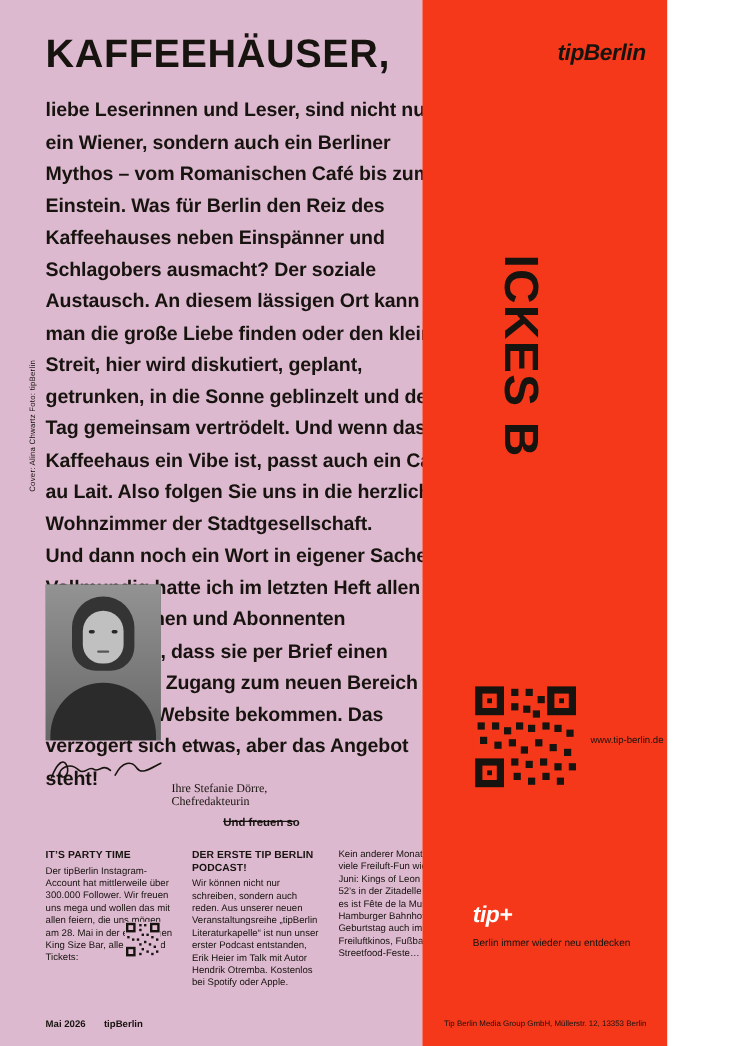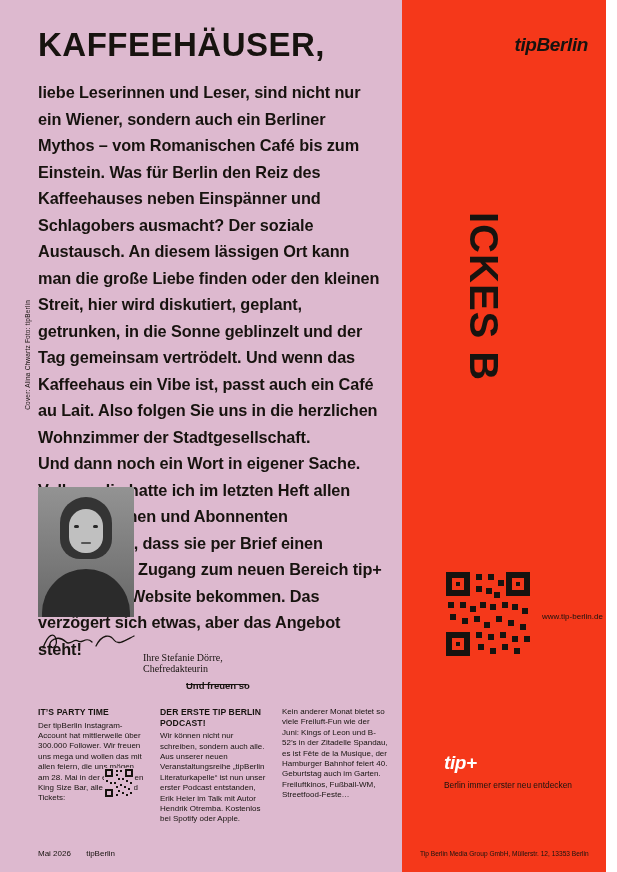--- a/index.html
+++ b/index.html
@@ -11,21 +11,21 @@
   }
   .page{
     position:relative;
     width:617px;height:872px;
     display:flex;
     background:#ffffff;
   }
   
   .left{
     position:relative;
-    width:402px;
+    width:352px;
     height:872px;
     background:#ddb9cf;
     box-sizing:border-box;
     padding:0;
   }
   .headline{
     position:absolute;
     left:38px; top:26px;
     font-family:"Liberation Sans", sans-serif;
     font-weight:bold;
@@ -145,20 +145,21 @@
   .qr-small{
     position:absolute;
     left:104px;top:768px;
     width:30px;height:30px;
   }
   .footer-left{
     position:absolute;
     left:38px;bottom:14px;
     font-size:8px;
     color:#17130f;
+    font-weight:bold;
   }
   .footer-left span{margin-right:13px;}
 
   
   .right{
     position:relative;
     width:204px;
     height:872px;
     background:#f5381a;
     box-sizing:border-box;
@@ -264,21 +265,21 @@
     <div class="und-sonst">Und freuen so</div>
     <div class="sep"></div>
 
     <div class="cols">
       <div class="col">
         <h4>IT’S PARTY TIME</h4>
         <p>Der tipBerlin Instagram-Account hat mittlerweile über 300.000 Follower. Wir freuen uns mega und wollen das mit allen feiern, die uns mögen am 28. Mai in der ehemaligen King Size Bar, alle Infos und Tickets:</p>
       </div>
       <div class="col">
         <h4>DER ERSTE TIP BERLIN PODCAST!</h4>
-        <p>Wir können nicht nur schreiben, sondern auch alle. Aus unserer neuen Veranstaltungsreihe „tipBerlin Literaturkapelle“ ist nun unser erster Podcast entstanden, Erik Heier im Talk mit Autor Hendrik Otremba. Kostenlos bei Spotify oder Apple.</p>
+        <p>Wir können nicht nur schreiben, sondern auch reden. Aus unserer neuen Veranstaltungsreihe „tipBerlin Literaturkapelle“ ist nun unser erster Podcast entstanden, Erik Heier im Talk mit Autor Hendrik Otremba. Kostenlos bei Spotify oder Apple.</p>
       </div>
       <div class="col">
         <p>Kein anderer Monat bietet so viele Freiluft-Fun wie der Juni: Kings of Leon und B-52’s in der Zitadelle Spandau, es ist Fête de la Musique, der Hamburger Bahnhof feiert 40. Geburtstag auch im Garten. Freiluftkinos, Fußball-WM, Streetfood-Feste…</p>
       </div>
     </div>
 
     <div class="qr-small">
       <svg width="30" height="30" viewBox="0 0 30 30">
         <rect width="30" height="30" fill="#ddb9cf"></rect>
         <g fill="#17130f">
@@ -365,18 +366,18 @@
             <rect x="23" y="39" width="3" height="3"></rect>
             <rect x="29" y="37" width="3" height="3"></rect>
           <rect x="35" y="39" width="3" height="3"></rect>
         </g>
       </svg>
     </div>
 
     <div class="url">www.tip-berlin.de</div>
 
     <div class="tipplus">tip+</div>
-    <div class="tagline">Berlin immer erster neu entdecken</div>
+    <div class="tagline">Berlin immer wieder neu entdecken</div>
 
     <div class="imprint">Tip Berlin Media Group GmbH, Müllerstr. 12, 13353 Berlin</div>
   </div>
 
 </div>
 
 </body></html>

